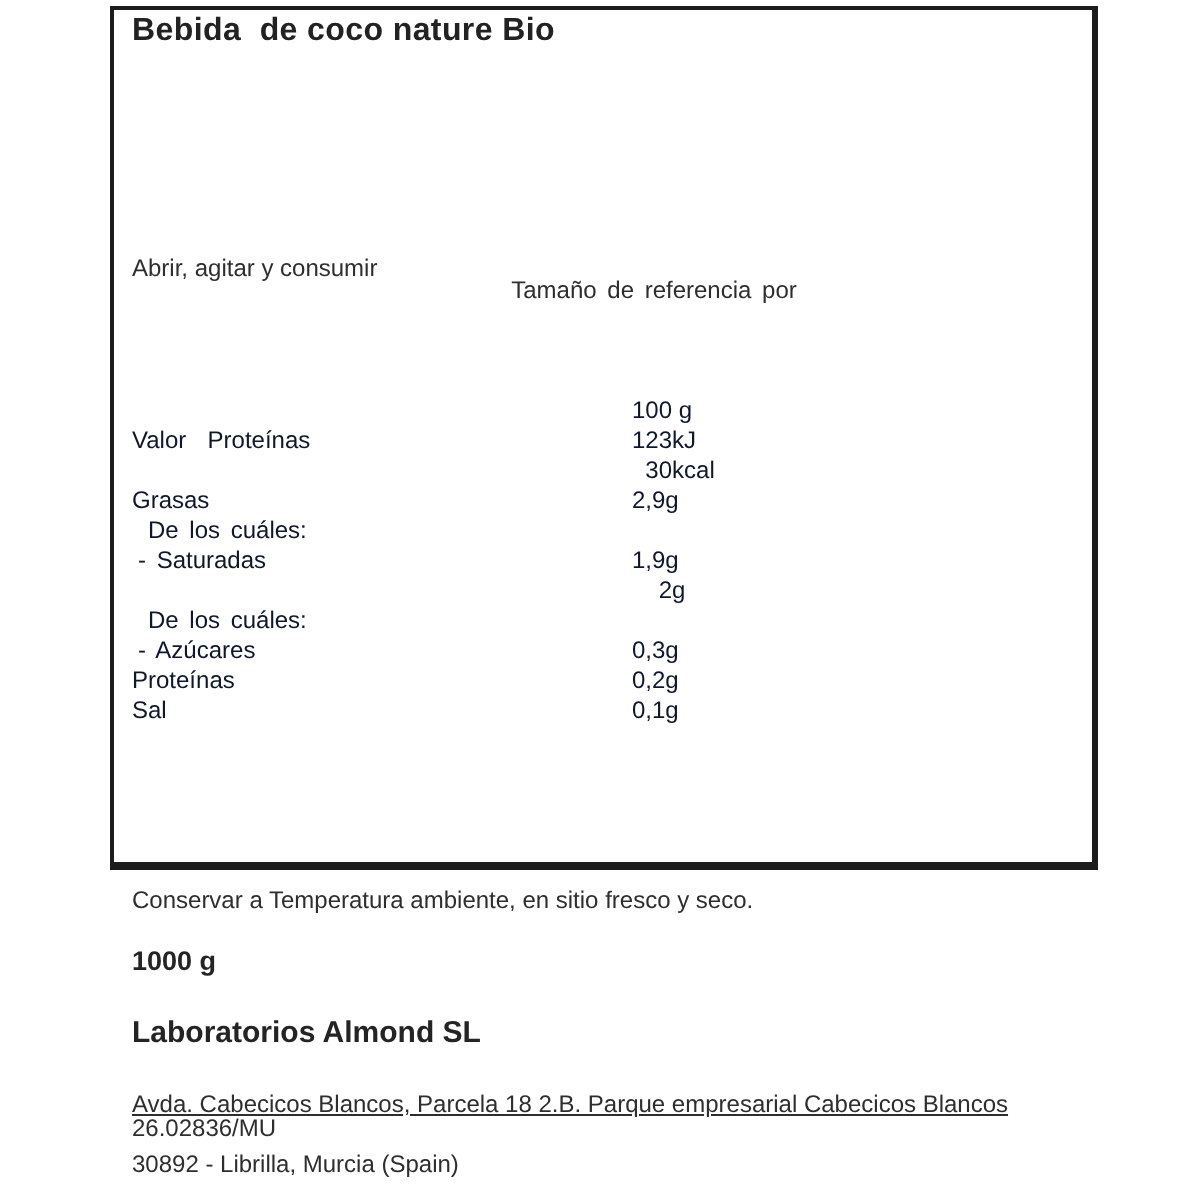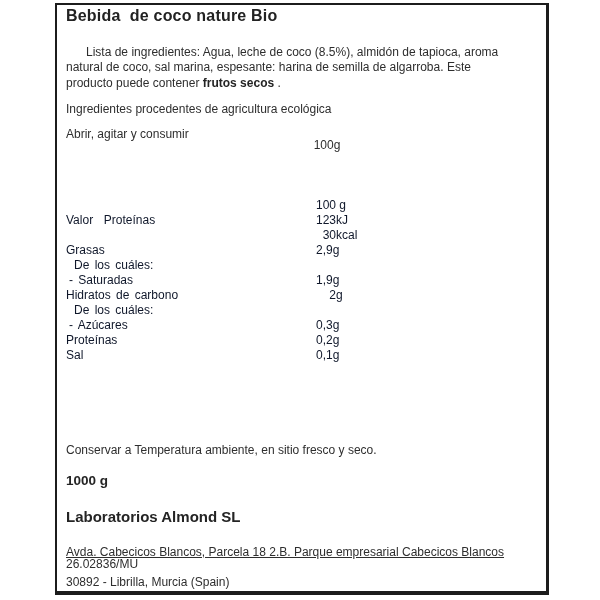--- a/index.html
+++ b/index.html
@@ -16,21 +16,21 @@
     width: 600px;
     height: 600px;
     background: #ffffff;
     overflow: hidden;
   }
   .label-box {
     position: absolute;
     left: 55px;
     top: 3px;
     width: 494px;
-    height: 592px;
+    height: 432px;
     box-sizing: border-box;
     border-style: solid;
     border-color: #1c1c1c;
     border-width: 2px 3px 4px 2px;
     background: #ffffff;
   }
   .abs { position: absolute; }
   .title {
     left: 9px; top: 2px;
     font-size: 16px;
@@ -98,31 +98,25 @@
   .mfr-reg   { left: 9px; top: 552px; }
 </style>
 </head>
 <body>
 
 <div class="page">
   <div class="label-box">
 
     <div class="abs title">Bebida  de coco nature Bio</div>
 
-    <div class="abs ingredients body-text">
-      <span>Lista de ingredientes: Agua, leche de coco (8.5%), almidón de tapioca, aroma
-natural de coco, sal marina, espesante: harina de semilla de algarroba. Este
-producto puede contener </span><b>frutos secos</b><span> .</span>
-    </div>
 
     <div class="abs usage-1 body-text">Abrir, agitar y consumir</div>
-    <div class="abs usage-2 body-text">Ingredientes procedentes de agricultura ecológica</div>
 
     <div class="abs ref-header">
-      <div>100g</div>
+      <div>Tamaño de referencia por</div>
     </div>
 
     <div>
       <div class="nut-row" style="top:193px">
         <span class="nut-label"></span>
         <span class="nut-value">100 g</span>
       </div>
       <div class="nut-row" style="top:208px">
         <span class="nut-label">Valor  Proteínas</span>
         <span class="nut-value">123kJ</span>
@@ -137,21 +131,20 @@
       </div>
       <div class="nut-row ind-a" style="top:253px">
         <span class="nut-label">De los cuáles:</span>
         <span class="nut-value"></span>
       </div>
       <div class="nut-row ind-b" style="top:268px">
         <span class="nut-label">- Saturadas</span>
         <span class="nut-value">1,9g</span>
       </div>
       <div class="nut-row" style="top:283px">
-        <span class="nut-label">Hidratos de carbono</span>
         <span class="nut-value">    2g</span>
       </div>
       <div class="nut-row ind-a" style="top:298px">
         <span class="nut-label">De los cuáles:</span>
         <span class="nut-value"></span>
       </div>
       <div class="nut-row ind-b" style="top:313px">
         <span class="nut-label">- Azúcares</span>
         <span class="nut-value">0,3g</span>
       </div>

